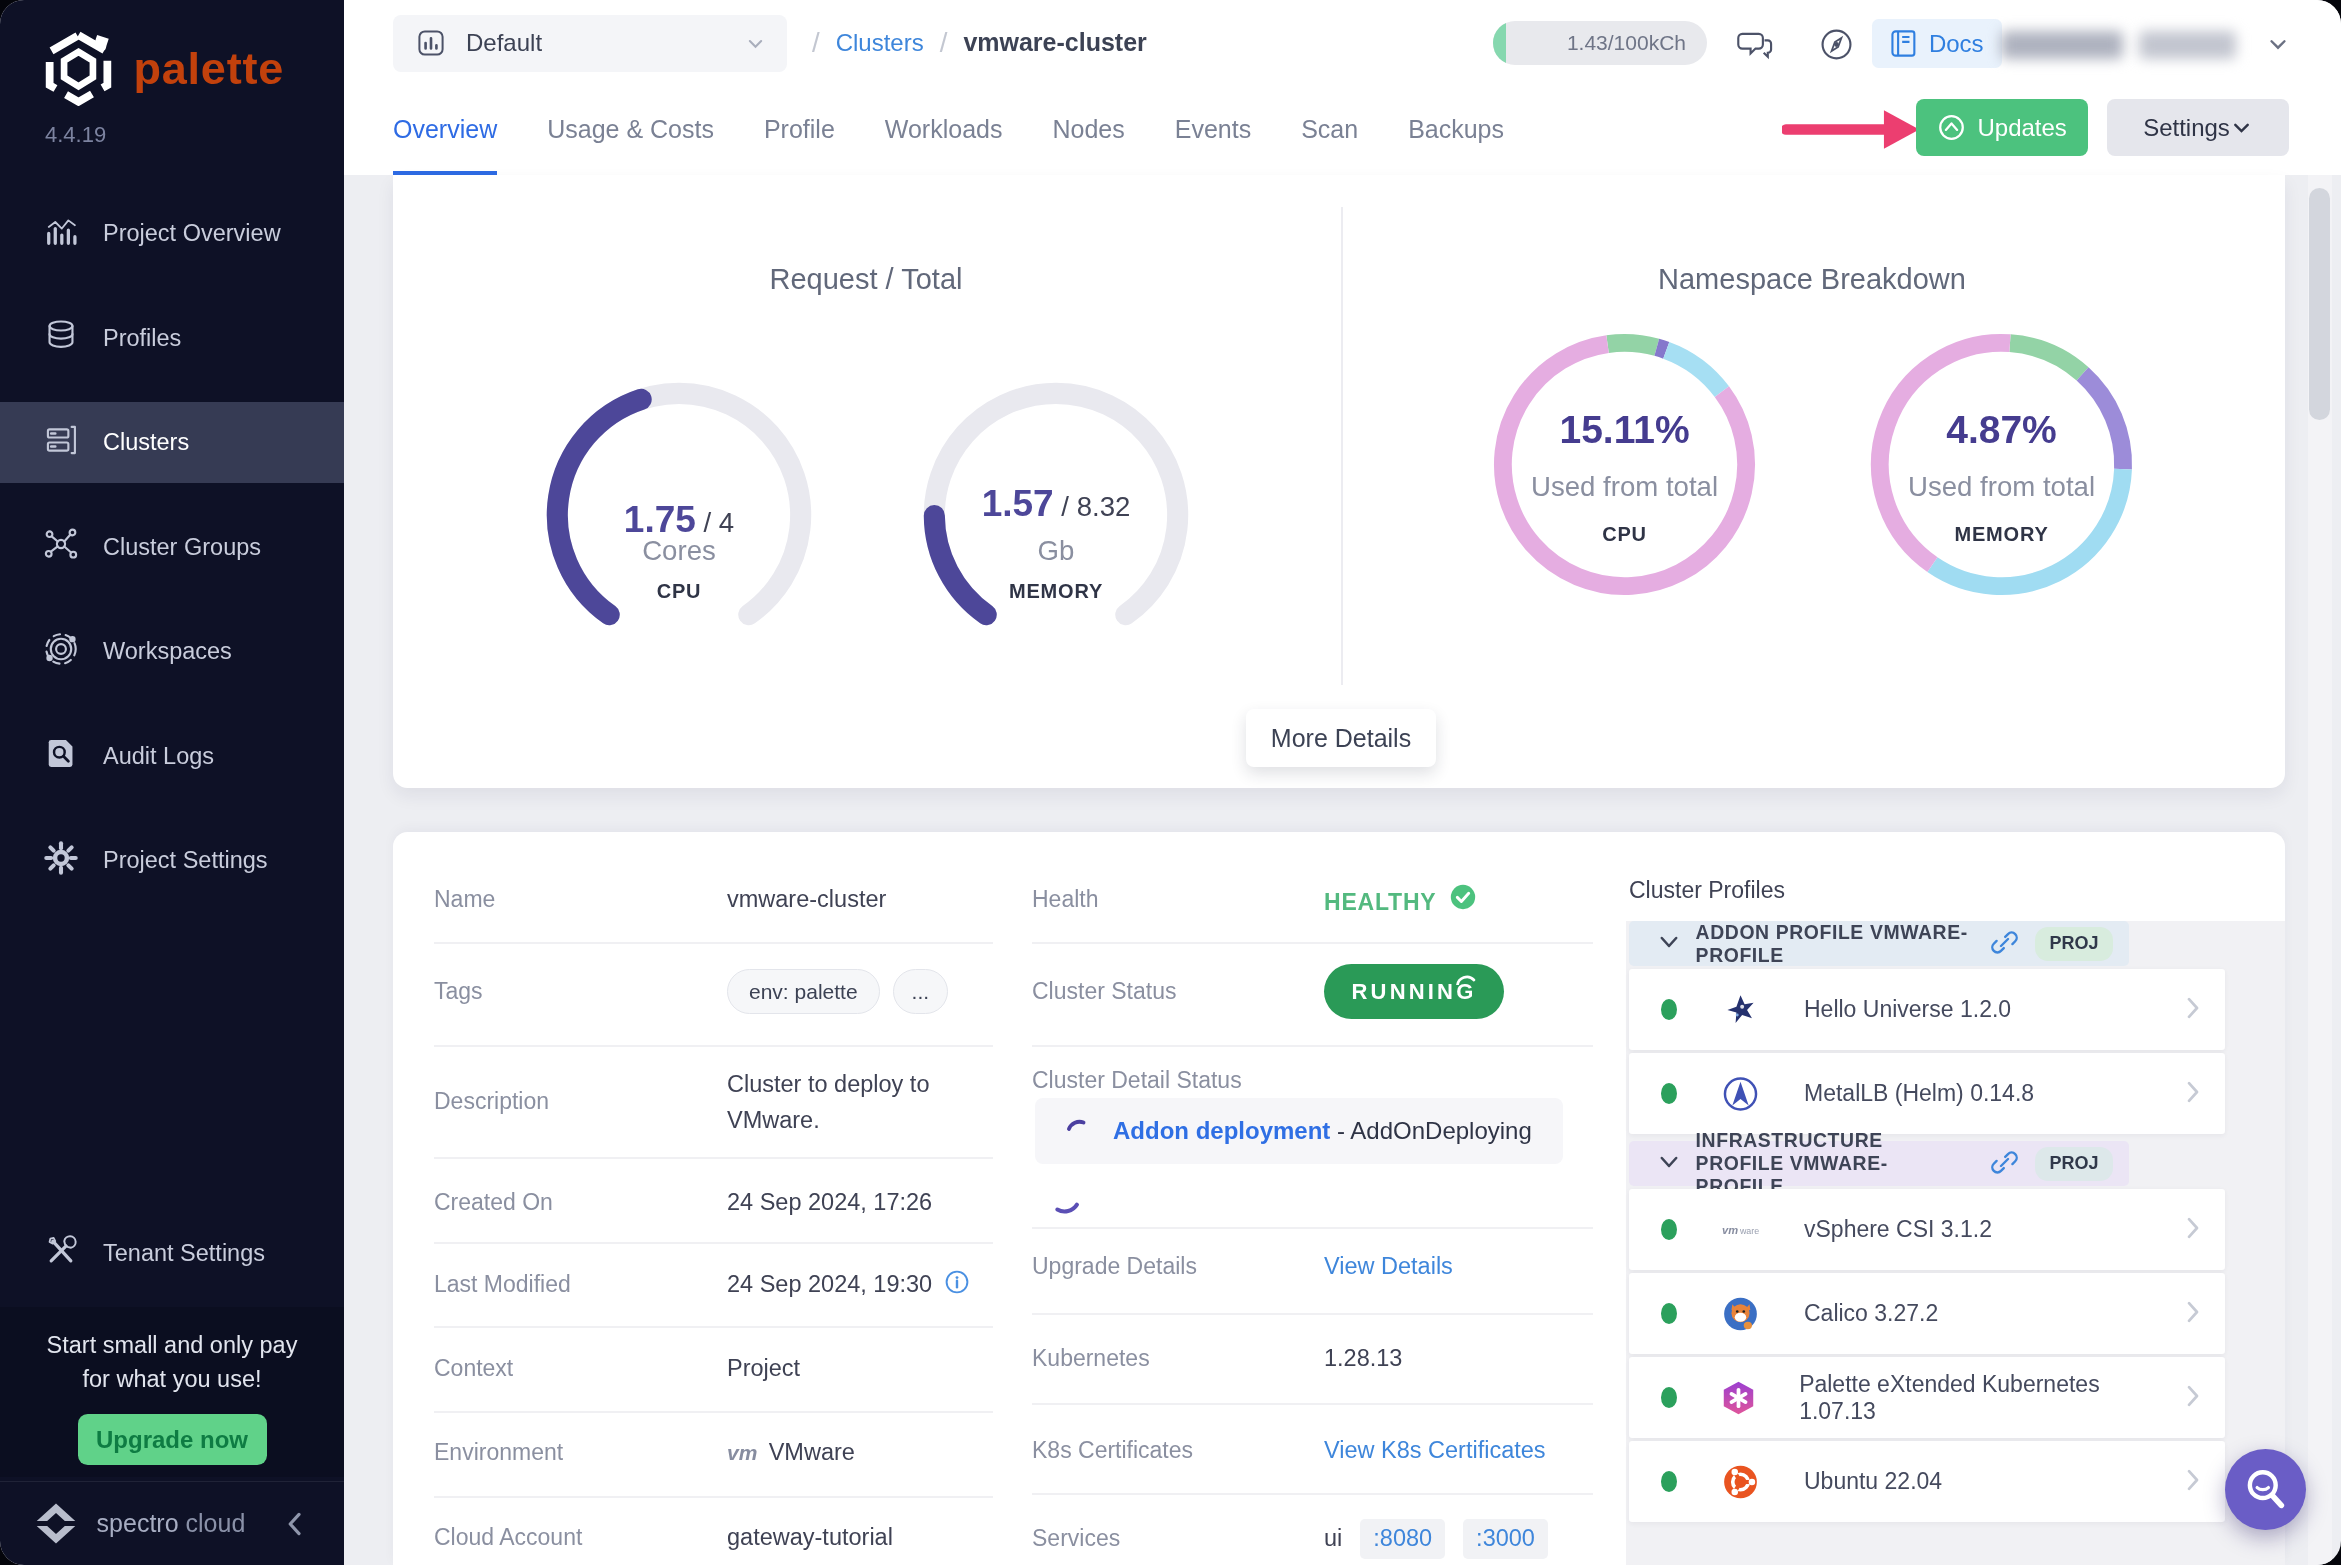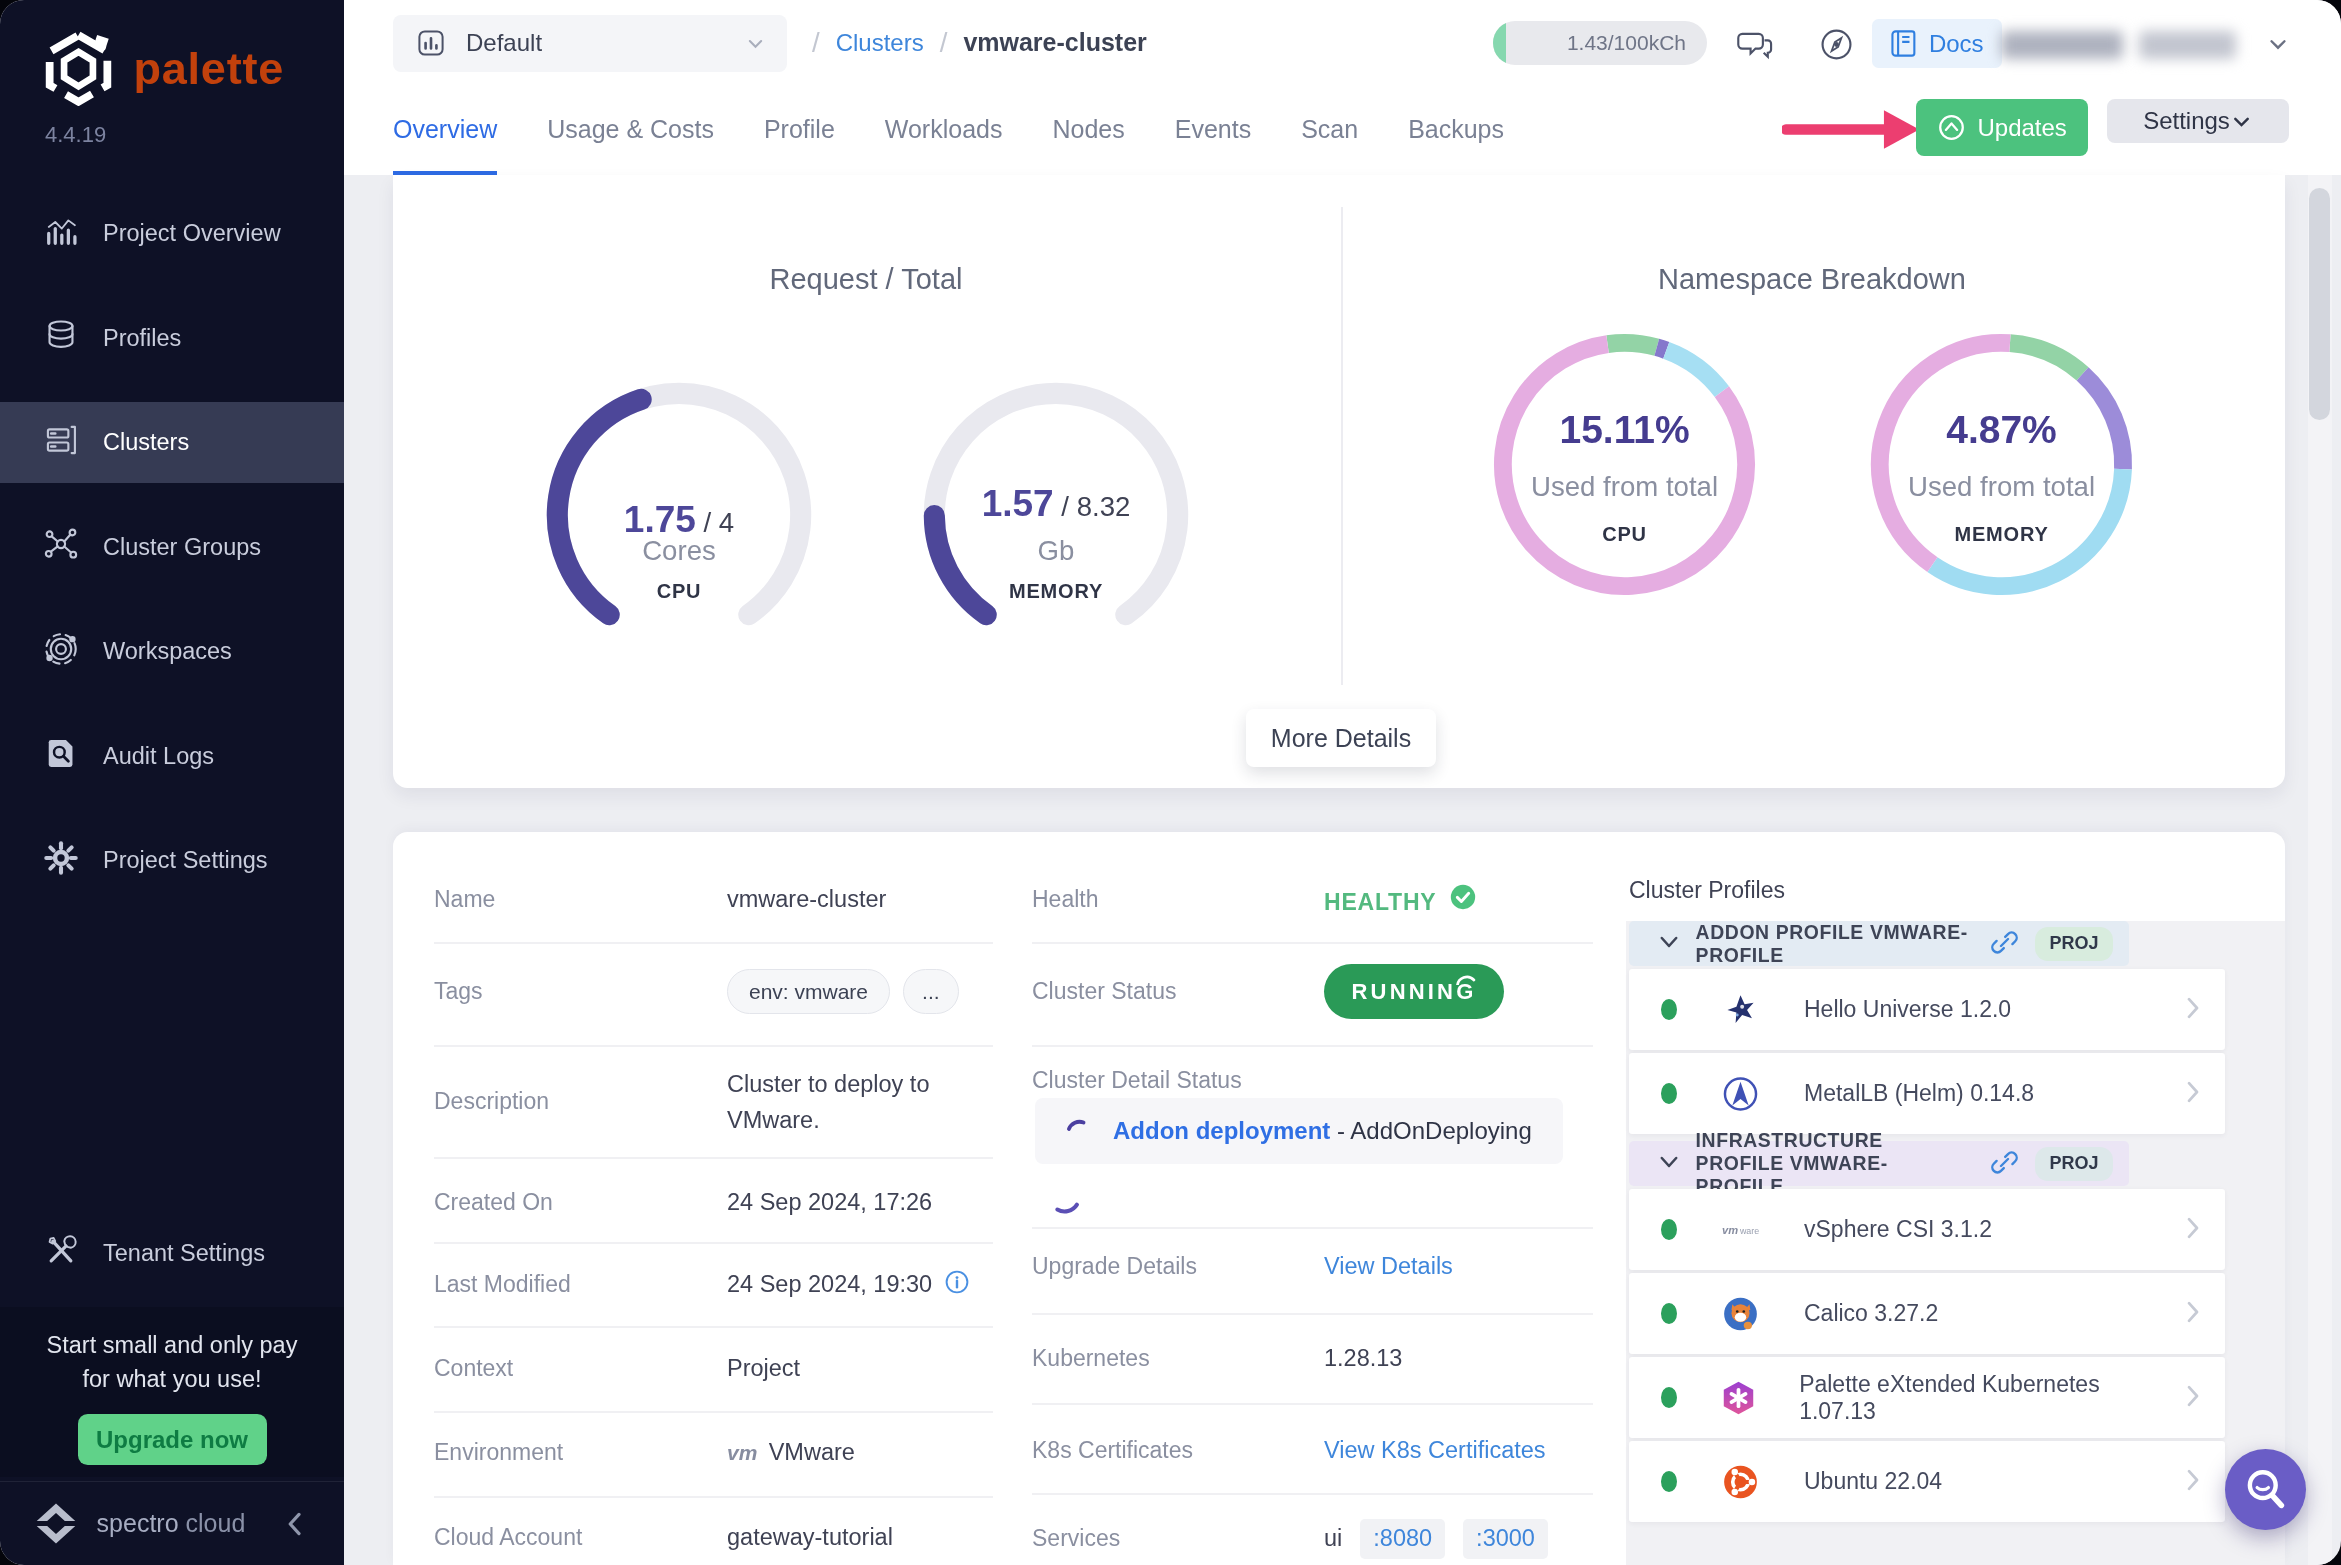--- a/index.html
+++ b/index.html
@@ -59,21 +59,21 @@
   .user-chev { position:absolute; left:1922px; top:32px; cursor:pointer; }
 
   .tabs { position:absolute; left:49px; top:85px; height:90px; display:flex; gap:50px; }
   .tab { height:100%; display:flex; align-items:center; font-size:25px; color:#7A8194;
             cursor:pointer; border-bottom:4.9px solid transparent; padding-top:3.2px; }
   .tab.active { color:#2E6BE4; border-bottom-color:#2E6BE4; }
 
   .updates-btn { position:absolute; left:1572px; top:99px; width:172px; height:57px; background:#4CC27E;
             border-radius:8px; color:#fff; font-size:24px; display:flex; align-items:center;
             justify-content:center; gap:11.3px; cursor:pointer;text-align:center; }
-  .settings-btn { position:absolute; left:1763px; top:99px; width:182px; height:44px; background:#E5E6EC;
+  .settings-btn { position:absolute; left:1763px; top:99px; width:182px; height:57px; background:#E5E6EC;
             border-radius:8px; color:#2F3446; font-size:24px; display:flex; align-items:center;
             justify-content:center; gap:0; cursor:pointer; }
   .red-arrow { position:absolute; left:1438px; top:107px; }
 
   
   .charts-card { position:absolute; left:49px; top:175px; width:1892px; height:613px; background:#fff;
             border-radius:0 0 14.6px 14.6px; box-shadow:0 8px 18px rgba(28,34,64,0.07); }
   .v-divider { position:absolute; left:948px; top:32px; height:478px; width:1.6px; background:#ECECF1; }
   .chart-title { position:absolute; width:648px; text-align:center; font-size:29px; color:#61687A; top:88px; }
   .gauge, .donut { position:absolute; }
@@ -380,21 +380,21 @@
 
     <div class="details-card">
       <div id="col1">
           <div class="d-row" style="left:41px;top:27px;width:559px;height:81px">
        <span class="d-lab" style="width:293px">Name</span>
             <span class="d-val">vmware-cluster</span>
           </div>
           <div class="d-row" style="left:41px;top:119px;width:559px;height:81px">
        <span class="d-lab" style="width:293px">Tags</span>
             <span style="display:flex;gap:13px;align-items:center">
-      <span class="tag-pill">env: vmware</span>
+      <span class="tag-pill">env: palette</span>
       <span class="tag-more">...</span>
             </span>
           </div>
           <div class="d-row" style="left:41px;top:229px;width:559px;height:81px">
        <span class="d-lab" style="width:293px">Description</span>
             <span class="d-val" style="line-height:36px">Cluster to deploy to<br>VMware.</span>
           </div>
           <div class="d-row" style="left:41px;top:330px;width:559px;height:81px">
        <span class="d-lab" style="width:293px">Created On</span>
             <span class="d-val">24 Sep 2024, 17:26</span>

